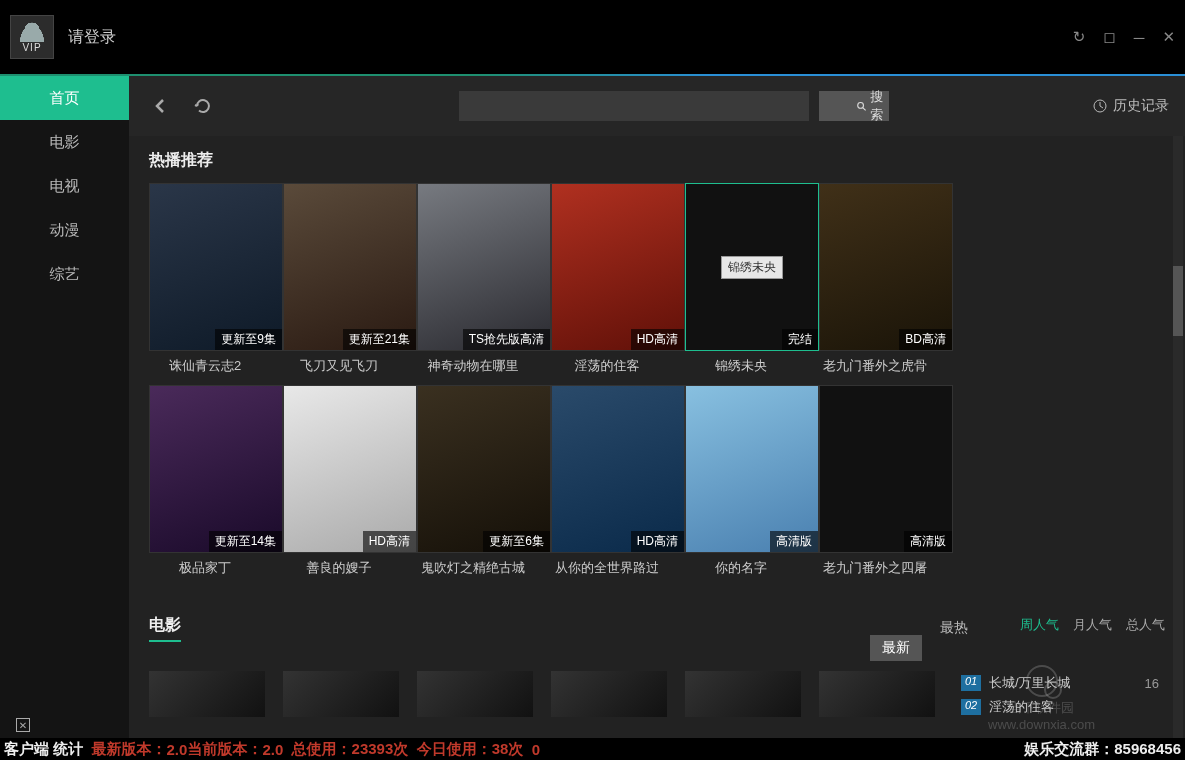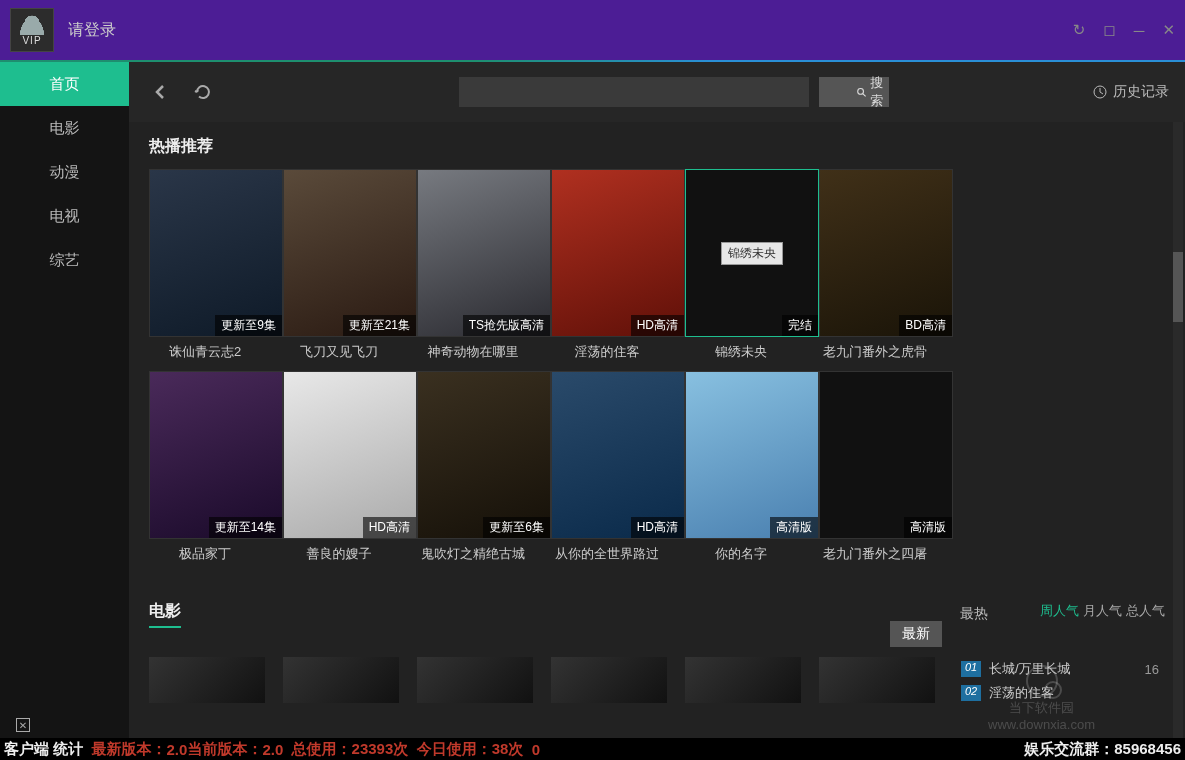--- a/index.html
+++ b/index.html
@@ -3,21 +3,21 @@
 <meta charset="utf-8">
 <style>
 * { margin: 0; padding: 0; box-sizing: border-box; }
 body {
   width: 1185px; height: 760px;
   background: #1a1a1a; color: #ccc;
   font-family: "Microsoft YaHei", Arial, sans-serif;
   font-size: 13px; overflow: hidden; position: relative;
 }
 .titlebar {
-  height: 60px; background: #4c1d95;
+  height: 74px; background: #000000;
   display: flex; align-items: center; padding: 0 10px;
   position: relative;
 }
 .vip-badge {
   width: 44px; height: 44px; background: #2c2c2c;
   border: 1px solid #444; display: flex; flex-direction: column;
   align-items: center; justify-content: center; margin-right: 14px;
 }
 .vip-badge .avatar { width: 28px; height: 20px; background: radial-gradient(circle at 50% 40%, #9aa 0 40%, transparent 41%), radial-gradient(ellipse at 50% 100%, #9aa 0 60%, transparent 61%); }
 .vip-badge span { font-size: 10px; color: #ddd; letter-spacing: 1px; }
@@ -68,21 +68,21 @@
 .card-title { text-align: center; color: #ccc; font-size: 13px; margin-top: 6px; height: 18px; overflow: hidden; }
 
 .section-tabs { display: flex; align-items: center; margin-top: 18px; }
 .section-tabs .label { font-size: 16px; color: #eee; font-weight: bold; border-bottom: 2px solid #1ebe8f; padding-bottom: 4px; margin-right: auto; }
 .filter-tab { padding: 4px 12px; color: #bbb; margin-left: 6px; cursor: pointer; font-size: 14px;}
 .filter-tab.active { background: #555; color: #fff; margin-top: 40px; }
 .rank-area { display: flex; gap: 20px; margin-top: 10px; }
 .rank-thumbs { display: flex; gap: 18px; flex: 1; }
 .rank-thumb { width: 116px; height: 46px; background: linear-gradient(135deg,#333,#111); }
 .rank-list { width: 210px; font-size: 13px; }
-.rank-head { display: flex; gap: 4px; color: #aaa; padding-bottom: 6px;}
+.rank-head { display: flex; gap: 14px; color: #aaa; padding-bottom: 6px;}
 .rank-head span.active { color: #1ebe8f; }
 .rank-row { display: flex; align-items: center; gap: 8px; padding: 3px 6px; color: #ccc;}
 .rank-num { width: 20px; height: 16px; background: #1e6fa0; color:#fff; font-size:11px; text-align:center; font-style:italic;}
 .rank-count { margin-left: auto; color:#999;}
 
 .scrollbar-track { position: absolute; right: 2px; top: 0; bottom: 0; width: 10px; background: #2a2a2a; }
 .scrollbar-thumb { position: absolute; top: 130px; width: 10px; height: 70px; background: #555; }
 
 .close-x { position: absolute; left: 16px; bottom: 28px; width:14px; height:14px; border:1px solid #aaa; color:#aaa; font-size:10px; display:flex; align-items:center; justify-content:center; cursor:pointer;}
 
@@ -122,22 +122,22 @@
     <span>─</span>
     <span>✕</span>
   </div>
 </div>
 <div class="accent-line"></div>
 
 <div class="main">
   <div class="sidebar">
     <div class="sidebar-item active">首页</div>
     <div class="sidebar-item">电影</div>
+    <div class="sidebar-item">电视</div>
     <div class="sidebar-item">动漫</div>
-    <div class="sidebar-item">电视</div>
     <div class="sidebar-item">综艺</div>
   </div>
 
   <div class="content">
     <div class="toolbar">
       <div class="tool-btn">
           <svg width="16" height="16" viewBox="0 0 16 16">
             <path d="M10 2 L4 8 L10 14" stroke="#aaa" stroke-width="2.5" fill="none"></path>
           </svg>
         </div>

